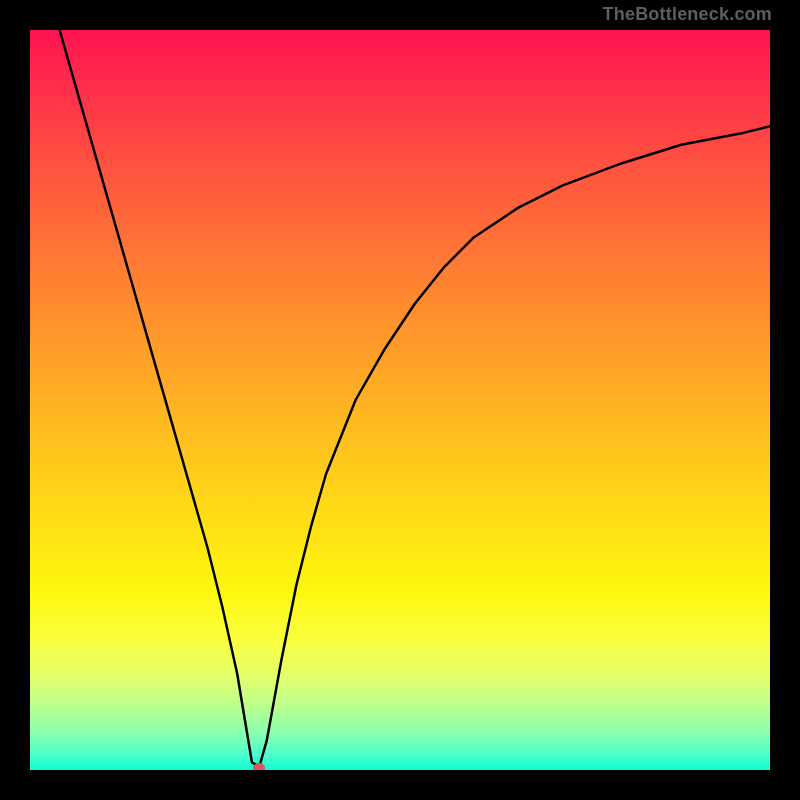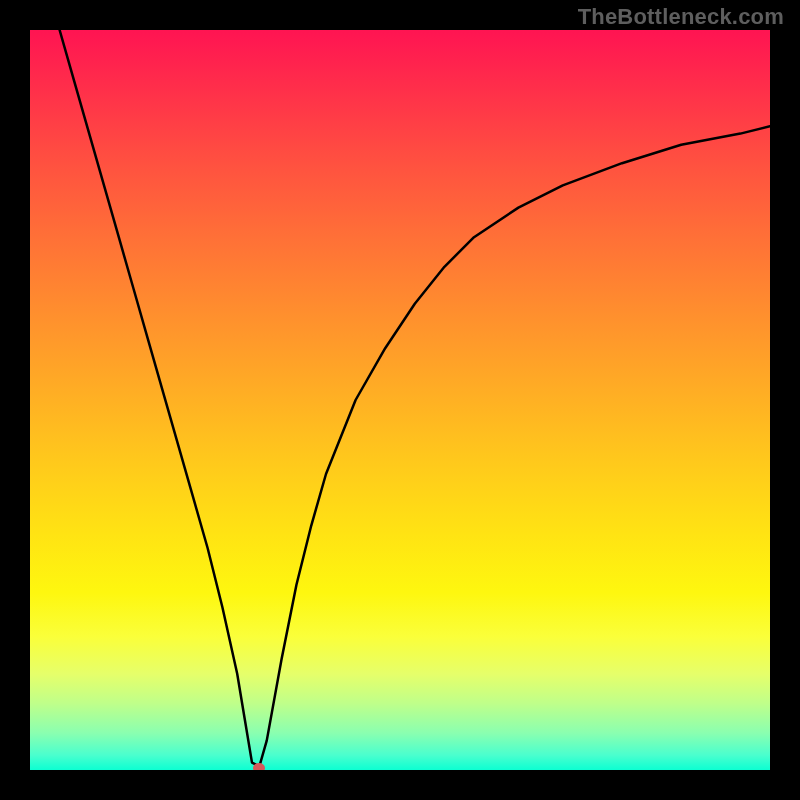--- a/index.html
+++ b/index.html
@@ -13,23 +13,23 @@
   }
   .frame {
     position: relative;
     width: 800px;
     height: 800px;
     background: #000;
   }
   .watermark {
     position: absolute;
     top: 4px;
-    right: 16px;
+    right: 28px;
     color: #5e5e5e;
-    font-size: 22px;
+    font-size: 18px;
     font-weight: 600;
     letter-spacing: 0.2px;
     user-select: none;
   }
   .plot-area {
     position: absolute;
     left: 30px;
     top: 30px;
     width: 740px;
     height: 740px;

